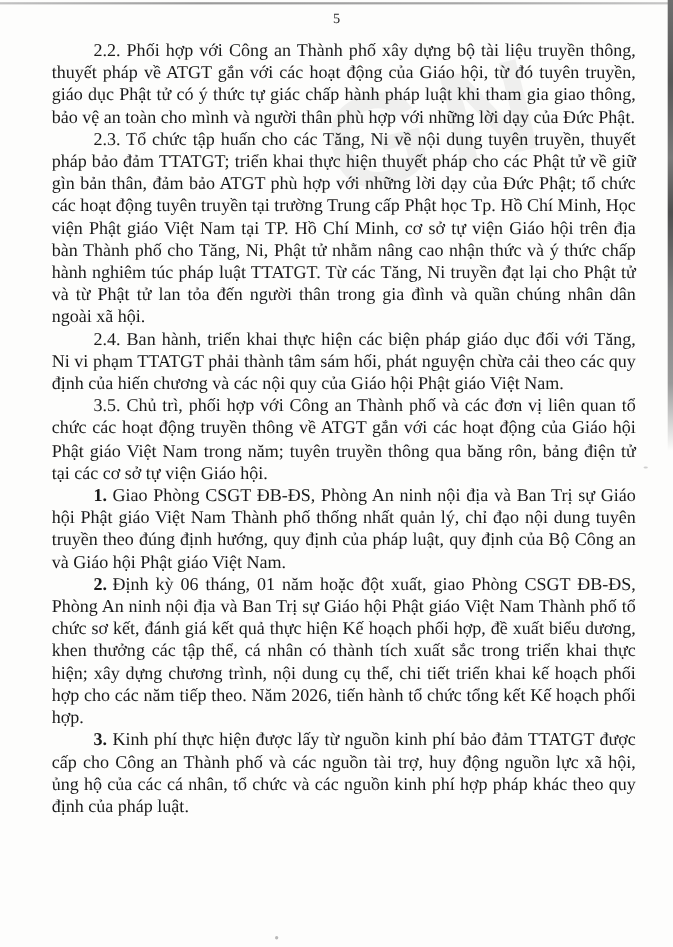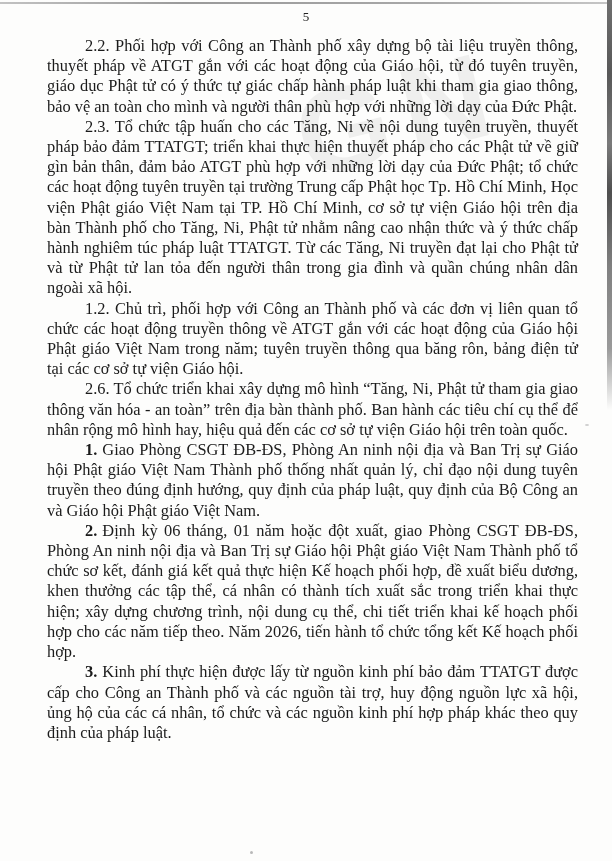--- a/index.html
+++ b/index.html
@@ -64,24 +64,24 @@
 
   <div class="watermark">GN</div>
 
   <div class="content">
 
 
     <p class="para">2.2. Phối hợp với Công an Thành phố xây dựng bộ tài liệu truyền thông, thuyết pháp về ATGT gắn với các hoạt động của Giáo hội, từ đó tuyên truyền, giáo dục Phật tử có ý thức tự giác chấp hành pháp luật khi tham gia giao thông, bảo vệ an toàn cho mình và người thân phù hợp với những lời dạy của Đức Phật.</p>
 
     <p class="para">2.3. Tổ chức tập huấn cho các Tăng, Ni về nội dung tuyên truyền, thuyết pháp bảo đảm TTATGT; triển khai thực hiện thuyết pháp cho các Phật tử về giữ gìn bản thân, đảm bảo ATGT phù hợp với những lời dạy của Đức Phật; tổ chức các hoạt động tuyên truyền tại trường Trung cấp Phật học Tp. Hồ Chí Minh, Học viện Phật giáo Việt Nam tại TP. Hồ Chí Minh, cơ sở tự viện Giáo hội trên địa bàn Thành phố cho Tăng, Ni, Phật tử nhằm nâng cao nhận thức và ý thức chấp hành nghiêm túc pháp luật TTATGT. Từ các Tăng, Ni truyền đạt lại cho Phật tử và từ Phật tử lan tỏa đến người thân trong gia đình và quần chúng nhân dân ngoài xã hội.</p>
 
+    <p class="para">2.4. Ban hành, triển khai thực hiện các biện pháp giáo dục đối với Tăng, Ni vi phạm TTATGT phải thành tâm sám hối, phát nguyện chừa cải theo các quy định của hiến chương và các nội quy của Giáo hội Phật giáo Việt Nam.</p>
 
-    <p class="para">1.2. Chủ trì, phối hợp với Công an Thành phố và các đơn vị liên quan tổ chức các hoạt động truyền thông về ATGT gắn với các hoạt động của Giáo hội Phật giáo Việt Nam trong năm; tuyên truyền thông qua băng rôn, bảng điện tử tại các cơ sở tự viện Giáo hội.</p>
+    <p class="para">3.5. Chủ trì, phối hợp với Công an Thành phố và các đơn vị liên quan tổ chức các hoạt động truyền thông về ATGT gắn với các hoạt động của Giáo hội Phật giáo Việt Nam trong năm; tuyên truyền thông qua băng rôn, bảng điện tử tại các cơ sở tự viện Giáo hội.</p>
 
-    <p class="para">2.6. Tổ chức triển khai xây dựng mô hình “Tăng, Ni, Phật tử tham gia giao thông văn hóa - an toàn” trên địa bàn thành phố. Ban hành các tiêu chí cụ thể để nhân rộng mô hình hay, hiệu quả đến các cơ sở tự viện Giáo hội trên toàn quốc.</p>
 
 
     <p class="para"><b class="lead">1.</b><span>Giao Phòng CSGT ĐB-ĐS, Phòng An ninh nội địa và Ban Trị sự Giáo hội Phật giáo Việt Nam Thành phố thống nhất quản lý, chỉ đạo nội dung tuyên truyền theo đúng định hướng, quy định của pháp luật, quy định của Bộ Công an và Giáo hội Phật giáo Việt Nam.</span></p>
 
     <p class="para"><b class="lead">2.</b><span>Định kỳ 06 tháng, 01 năm hoặc đột xuất, giao Phòng CSGT ĐB-ĐS, Phòng An ninh nội địa và Ban Trị sự Giáo hội Phật giáo Việt Nam Thành phố tổ chức sơ kết, đánh giá kết quả thực hiện Kế hoạch phối hợp, đề xuất biểu dương, khen thưởng các tập thể, cá nhân có thành tích xuất sắc trong triển khai thực hiện; xây dựng chương trình, nội dung cụ thể, chi tiết triển khai kế hoạch phối hợp cho các năm tiếp theo. Năm 2026, tiến hành tổ chức tổng kết Kế hoạch phối hợp.</span></p>
 
     <p class="para"><b class="lead">3.</b><span>Kinh phí thực hiện được lấy từ nguồn kinh phí bảo đảm TTATGT được cấp cho Công an Thành phố và các nguồn tài trợ, huy động nguồn lực xã hội, ủng hộ của các cá nhân, tổ chức và các nguồn kinh phí hợp pháp khác theo quy định của pháp luật.</span></p>
 
   </div>
 

